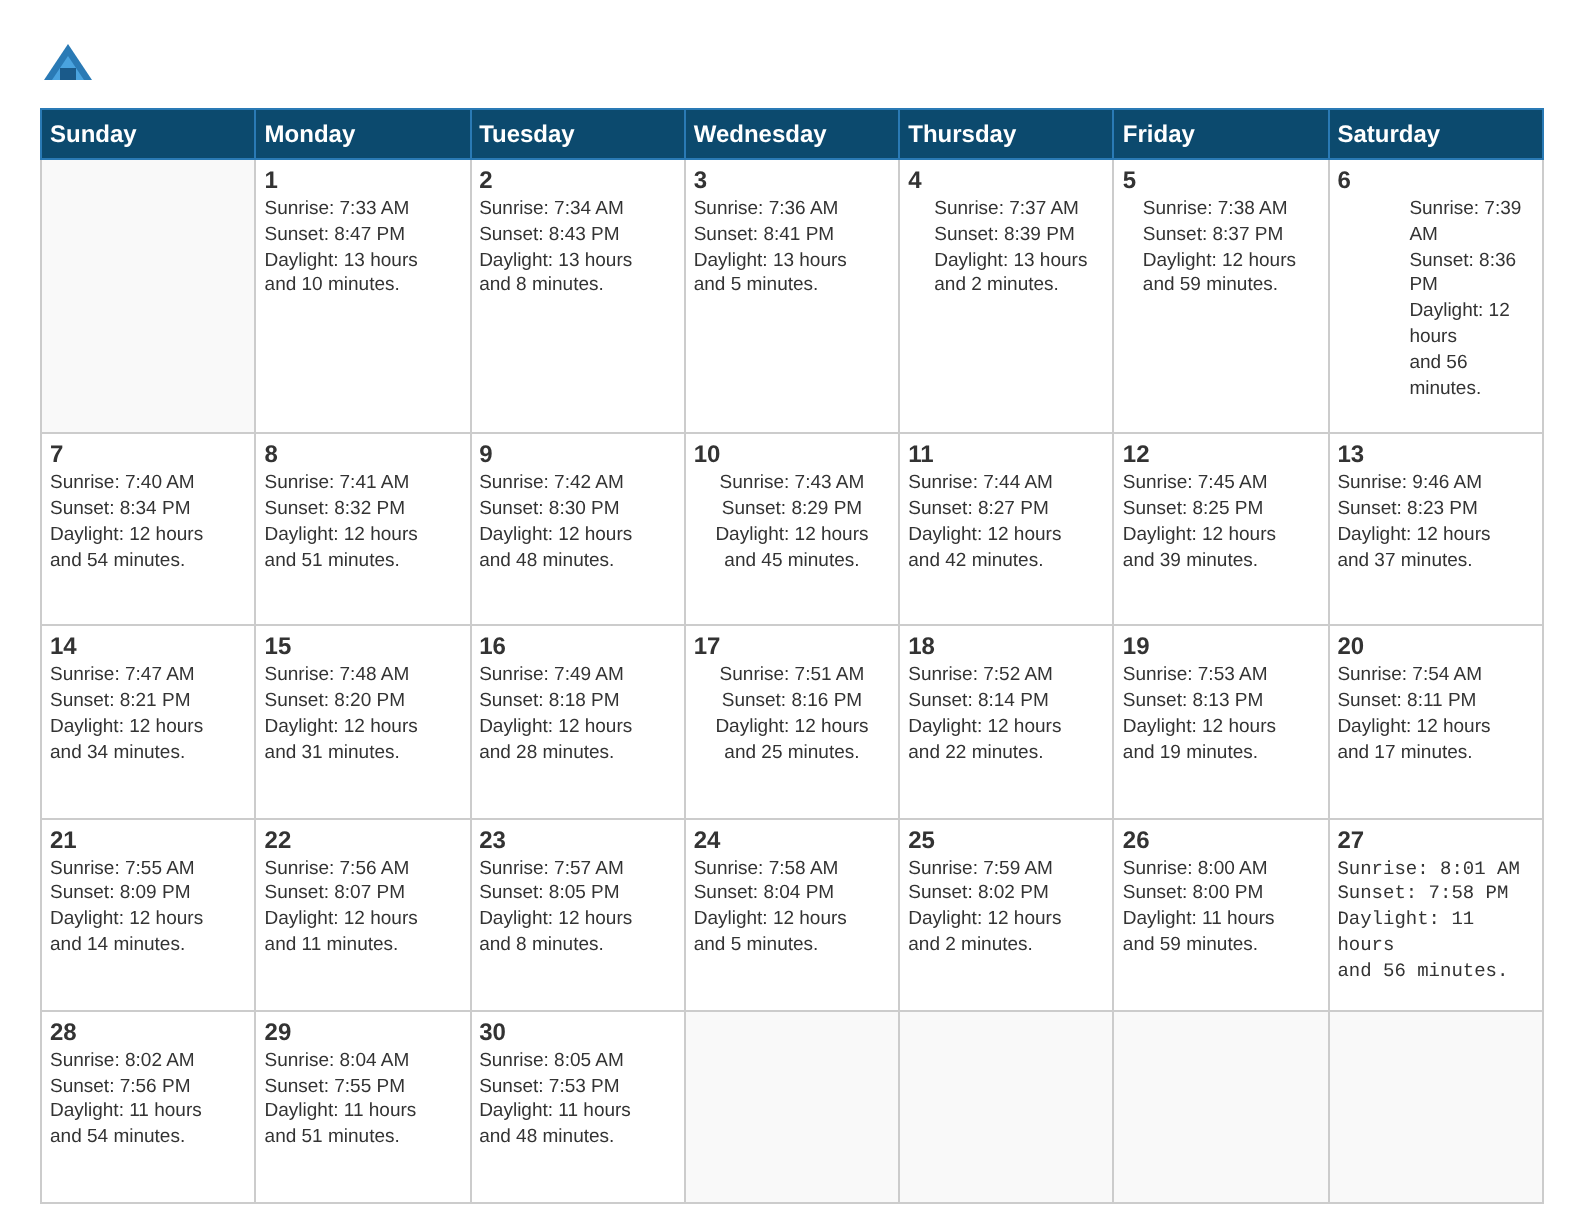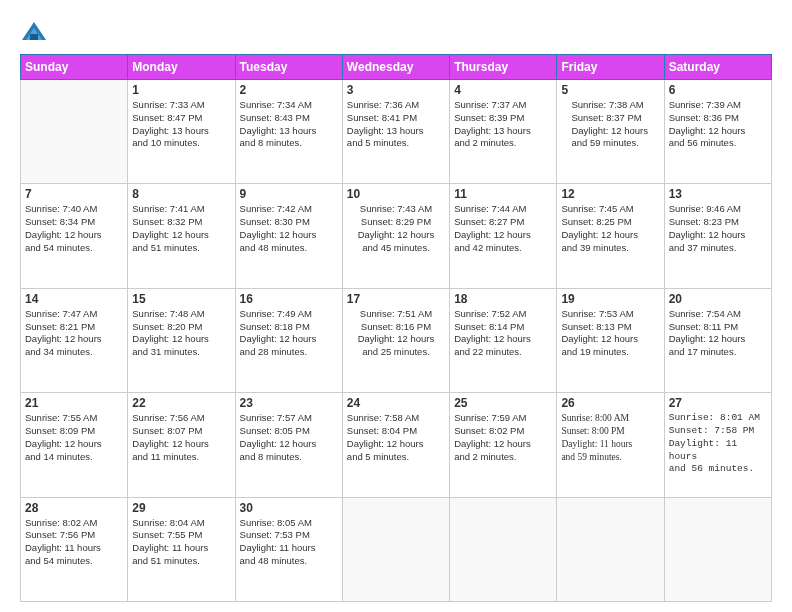--- a/index.html
+++ b/index.html
@@ -51,21 +51,21 @@
     .location {
       font-size: 14px;
       color: #555;
     }
     .calendar {
       width: 100%;
       border-collapse: collapse;
       flex: 1;
     }
     .calendar th {
-      background-color: #d946ef;
+      background-color: #0c4a6e;
       color: #fff;
       font-size: 12px;
       font-weight: bold;
       padding: 5px 4px;
       text-align: left;
       border: 1px solid #2a7ab5;
     }
     .calendar td {
       border: 1px solid #ccc;
       vertical-align: top;
@@ -143,35 +143,35 @@
           </td>
           <td>
             <span class="day-number">3</span>
             <div class="day-info" style="white-space: pre-line;">Sunrise: 7:36 AM
 Sunset: 8:41 PM
 Daylight: 13 hours
 and 5 minutes.</div>
           </td>
           <td>
             <span class="day-number">4</span>
-            <div class="day-info" style="white-space: pre-line;">Sunrise: 7:37 AM
+            <div class="day-info" style="white-space: pre-line; margin-left: 13px;">Sunrise: 7:37 AM
 Sunset: 8:39 PM
 Daylight: 13 hours
 and 2 minutes.</div>
           </td>
           <td>
             <span class="day-number">5</span>
             <div class="day-info" style="white-space: pre-line; margin-left: 10px;">Sunrise: 7:38 AM
 Sunset: 8:37 PM
 Daylight: 12 hours
 and 59 minutes.</div>
           </td>
           <td>
             <span class="day-number">6</span>
-            <div class="day-info" style="white-space: pre-line;">Sunrise: 7:39 AM
+            <div class="day-info" style="white-space: pre-line; margin-left: 36px;">Sunrise: 7:39 AM
 Sunset: 8:36 PM
 Daylight: 12 hours
 and 56 minutes.</div>
           </td>
         </tr>
         <tr>
           <td>
             <span class="day-number">7</span>
             <div class="day-info" style="white-space: pre-line;">Sunrise: 7:40 AM
 Sunset: 8:34 PM
@@ -303,21 +303,21 @@
           </td>
           <td>
             <span class="day-number">25</span>
             <div class="day-info" style="white-space: pre-line;">Sunrise: 7:59 AM
 Sunset: 8:02 PM
 Daylight: 12 hours
 and 2 minutes.</div>
           </td>
           <td>
             <span class="day-number">26</span>
-            <div class="day-info" style="white-space: pre-line; font-family: Liberation Serif, serif;">Sunrise: 8:00 AM
+            <div class="day-info" style="white-space: pre-line;">Sunrise: 8:00 AM
 Sunset: 8:00 PM
 Daylight: 11 hours
 and 59 minutes.</div>
           </td>
           <td>
             <span class="day-number">27</span>
             <div class="day-info" style="white-space: pre-line; font-family: Liberation Mono, monospace;">Sunrise: 8:01 AM
 Sunset: 7:58 PM
 Daylight: 11 hours
 and 56 minutes.</div>

